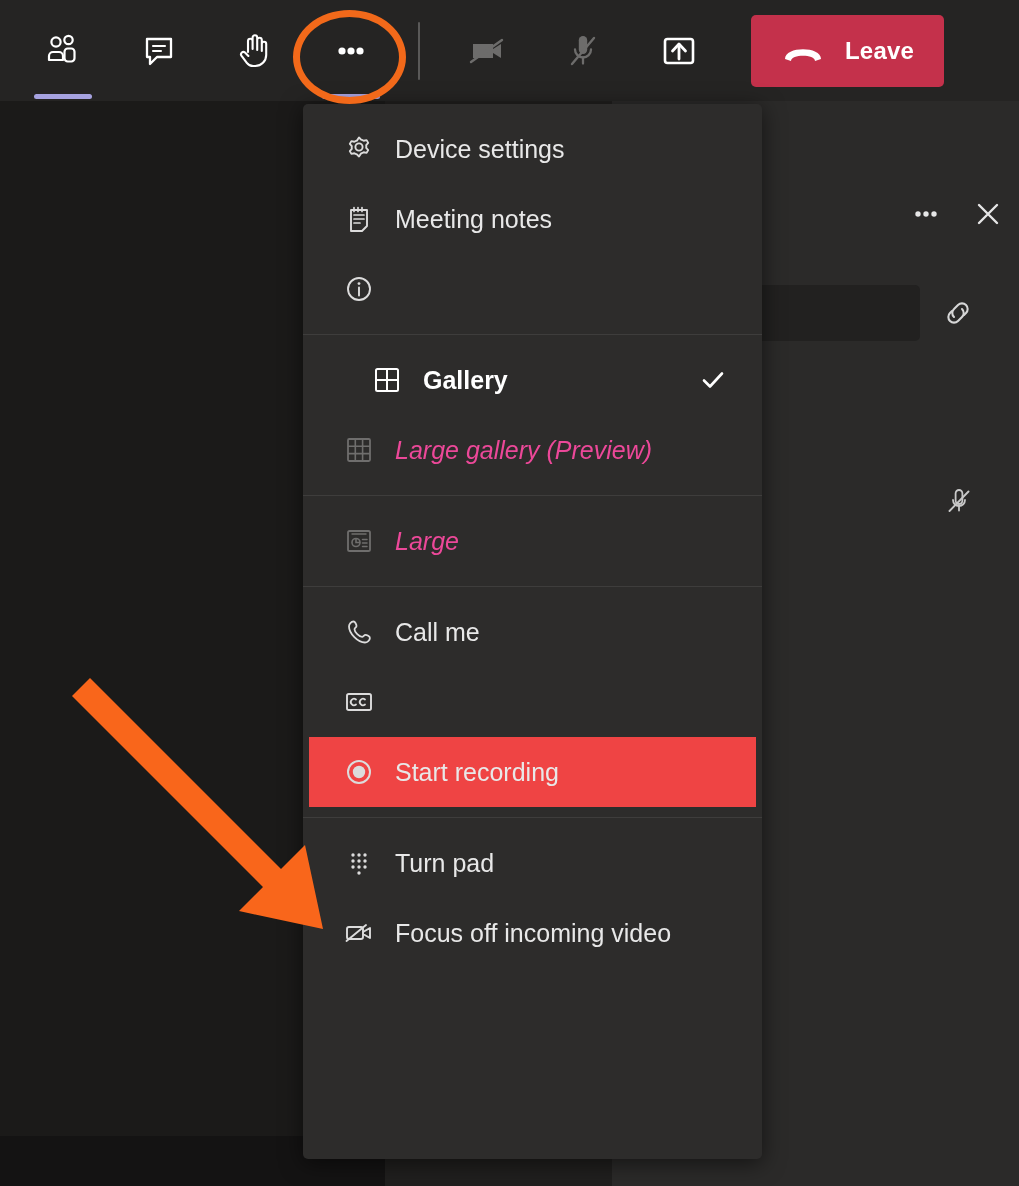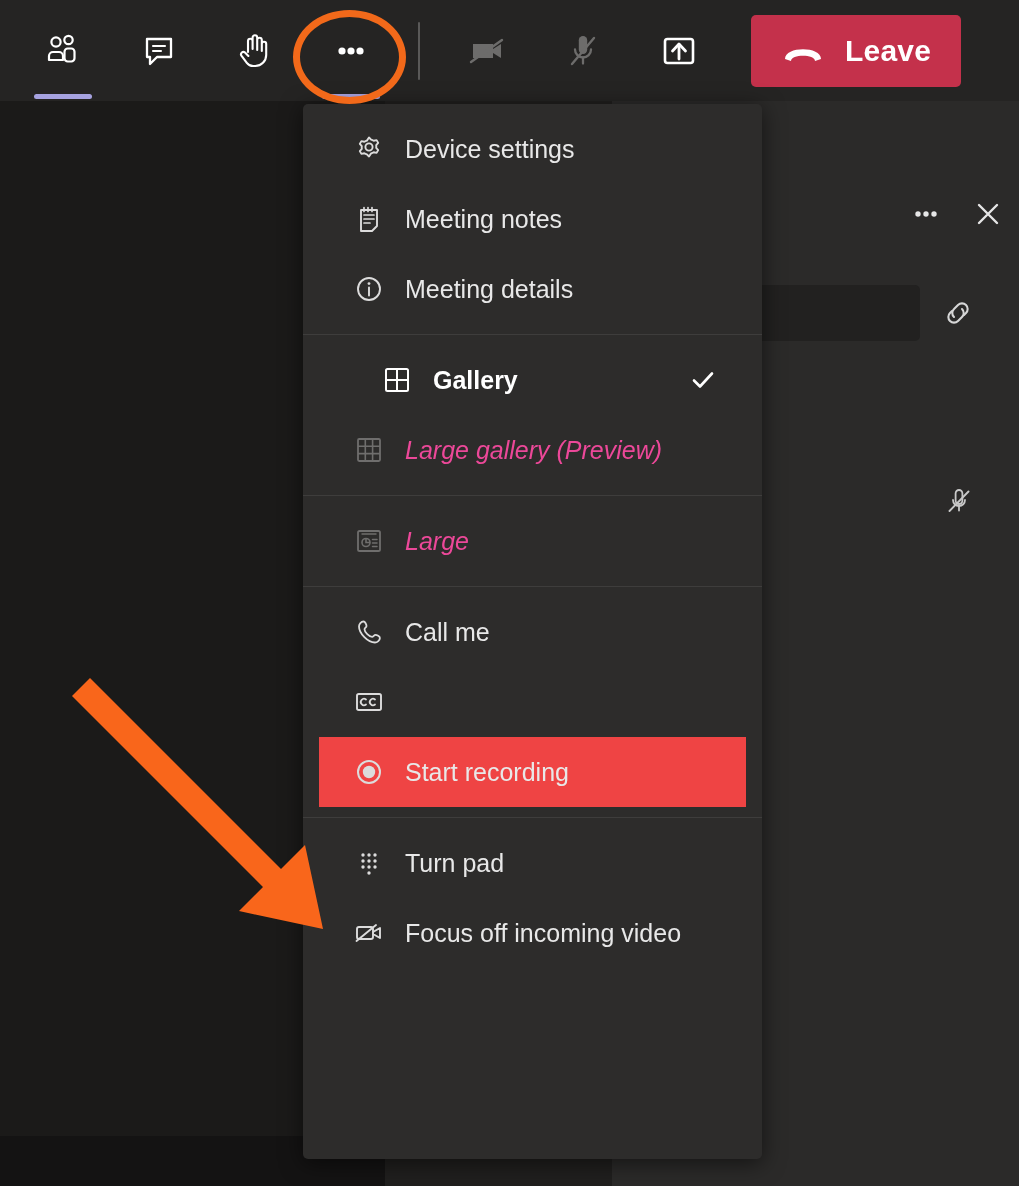--- a/index.html
+++ b/index.html
@@ -147,37 +147,37 @@
   .leave-btn {
     height: 72px;
     background: #c4314b;
     border-radius: 5px;
     display: flex;
     align-items: center;
     justify-content: center;
     gap: 20px;
     padding: 0 30px;
     color: #ffffff;
-    font-size: 30px;
+    font-size: 24px;
     font-weight: bold;
     letter-spacing: 0.2px;
   }
 
   
   .menu {
     position: absolute;
     left: 303px; top: 104px;
     width: 459px;
     height: 1055px;
     background: #2d2c2b;
     border-radius: 5px;
     box-shadow: 0 4px 22px rgba(0,0,0,0.55);
     overflow: hidden;
   }
-  .menu-group { padding: 10px 16px; }
+  .menu-group { padding: 10px 6px; }
   .menu-sep {
     height: 1px;
     background: #3e3d3c;
     margin: 0;
   }
   .menu-item {
     position: relative;
     height: 70px;
     display: flex;
     align-items: center;
@@ -374,21 +374,20 @@
         <span>Meeting notes</span>
       </div>
       <div class="menu-item">
         <span class="menu-icon">
           <svg width="32" height="32" viewBox="0 0 32 32">
             <circle cx="16" cy="16" r="11" stroke="currentColor" stroke-width="1.9" fill="none"></circle>
             <circle cx="16" cy="10.6" r="1.4" fill="currentColor"></circle>
             <path d="M16 14.5 v8" stroke="currentColor" stroke-width="1.9" stroke-linecap="round"></path>
           </svg>
         </span>
-        <span>Meeting details</span>
       </div>
     </div>
 
     <div class="menu-sep"></div>
 
     <div class="menu-group">
       <div class="menu-item bold">
         <span class="menu-icon">
           <svg width="32" height="32" viewBox="0 0 32 32">
             <rect x="5" y="5" width="22" height="22" rx="1.5" stroke="currentColor" stroke-width="2" fill="none"></rect>

